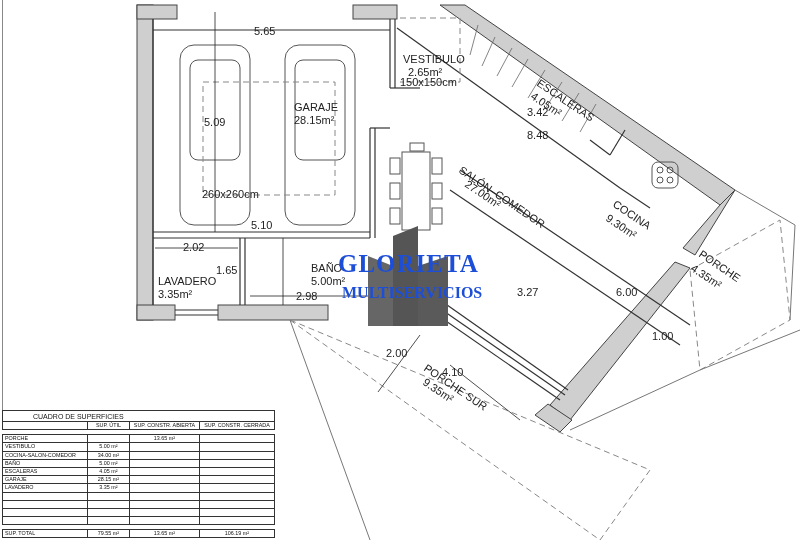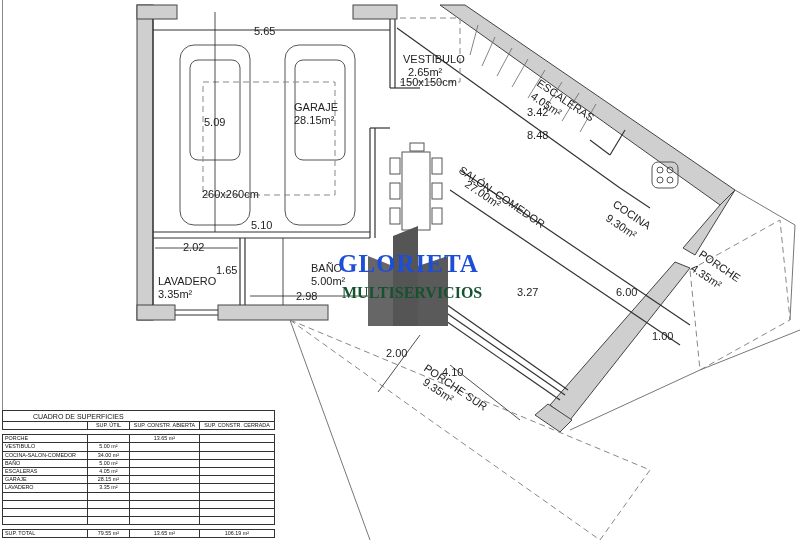--- a/index.html
+++ b/index.html
@@ -7,21 +7,21 @@
   #plan { position:absolute; left:0; top:0; }
   .lbl { font-family:"Liberation Sans", sans-serif; fill:#222; }
   .dim { font-family:"Liberation Sans", sans-serif; fill:#222; font-size:11px; }
   .tbl { position:absolute; left:2px; top:410px; width:272px; border-collapse:collapse; font-family:"Liberation Sans", sans-serif; font-size:5.4px; color:#111; table-layout:fixed; }
   .tbl td { border:1px solid #333; padding:0 2px; height:7.2px; line-height:7px; white-space:nowrap; overflow:hidden; }
   .tbl .title td { font-size:7px; border-top:1px solid #333; height:10px; }
   .tbl td.c { text-align:center; }
   .tbl .gap td { border-left:none; border-right:none; height:4px; }
   .wm { position:absolute; left:338px; top:226px; width:150px; height:110px; }
   .wm-t1 { position:absolute; left:0; top:24px; font-family:"Liberation Serif", serif; font-size:25px; font-weight:bold; color:#1d4ed8; letter-spacing:1px; }
-  .wm-t2 { position:absolute; left:4px; top:58px; font-family:"Liberation Serif", serif; font-size:16px; font-weight:bold; color:#14532d; }
+  .wm-t2 { position:absolute; left:4px; top:58px; font-family:"Liberation Serif", serif; font-size:16px; font-weight:bold; color:#1d4ed8; }
   .leftline { position:absolute; left:2px; top:0; width:1px; height:410px; background:#888; }
 </style>
 </head>
 <body>
 
 <div class="leftline"></div>
 
 <svg id="plan" width="800" height="558" viewBox="0 0 800 558">
 
   <g fill="#cfcfcf" stroke="#444" stroke-width="1">

